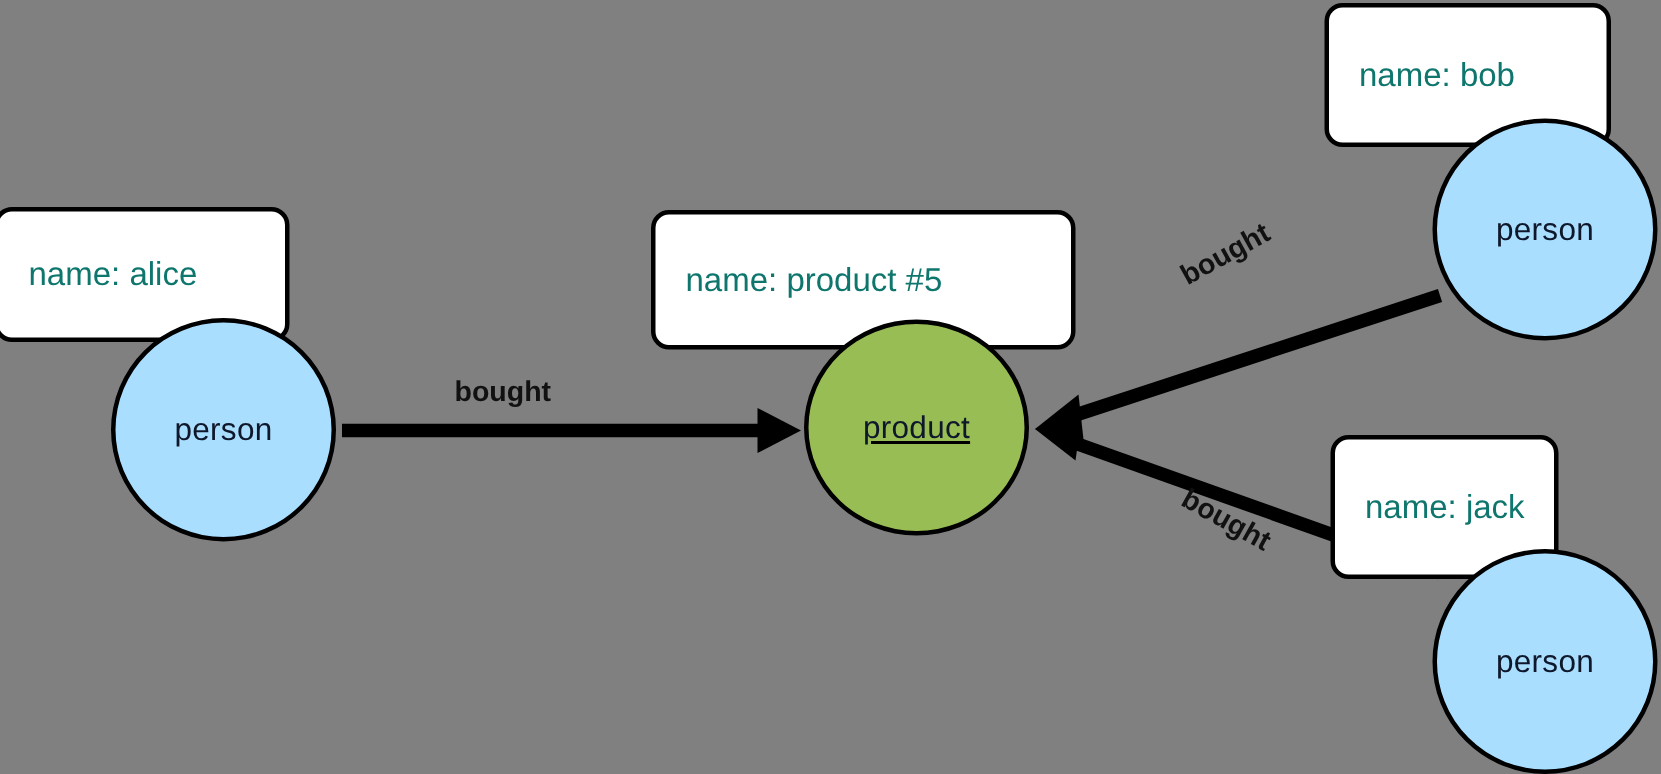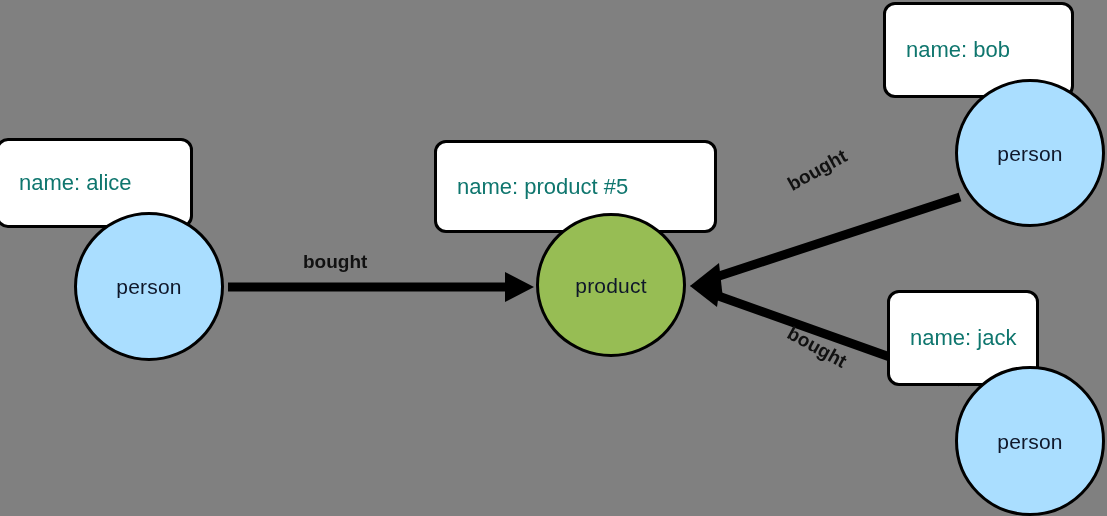--- a/index.html
+++ b/index.html
@@ -56,21 +56,21 @@
   .edge-label {
     position: absolute;
     font-size: 19px;
     font-weight: bold;
     color: #111111;
     white-space: nowrap;
     line-height: 1;
   }
   
   #node-alice   { left: 74px;  top: 212px; width: 150px; height: 149px; background: #aadeff; }
-  #node-product { left: 536px; top: 213px; width: 150px; height: 144px; background: #97bd54; }
+  #node-product { left: 536px; top: 213px; width: 150px; height: 144px; background: #97bd54; text-decoration: underline; }
   #node-bob     { left: 955px; top: 79px;  width: 150px; height: 148px; background: #aadeff; }
   #node-jack    { left: 955px; top: 366px; width: 150px; height: 150px; background: #aadeff; }
   
   #prop-alice   { left: -4px;  top: 138px; width: 197px; height: 90px; }
   #prop-product { left: 418px; top: 140px; width: 283px; height: 93px; margin-left: 16px; }
   #prop-bob     { left: 883px; top: 2px;   width: 191px; height: 96px; }
   #prop-jack    { left: 887px; top: 290px; width: 152px; height: 96px; }
   
   #label-alice-bought   { left: 303px; top: 252px; }
   #label-bob-bought     { left: 789px; top: 176px; transform: rotate(-29deg); transform-origin: left center; }

